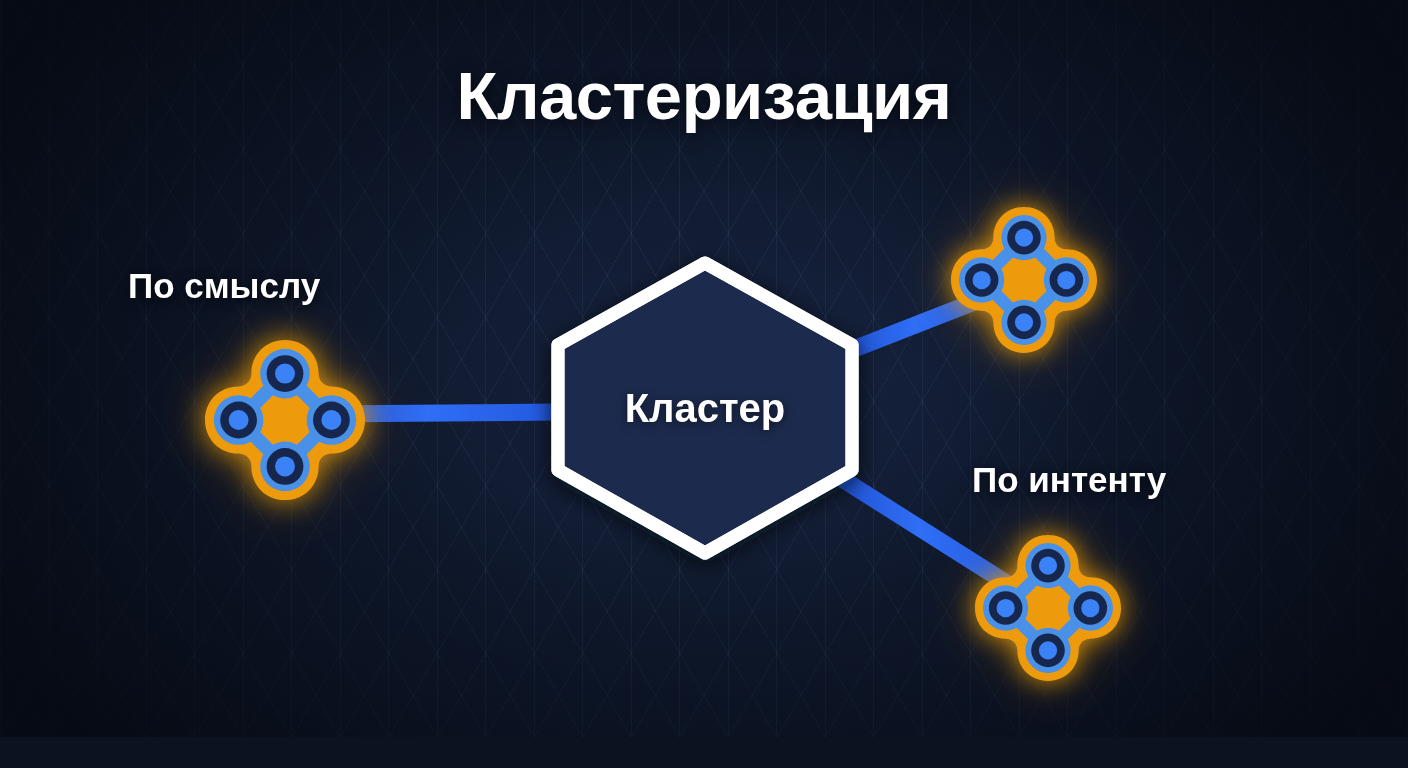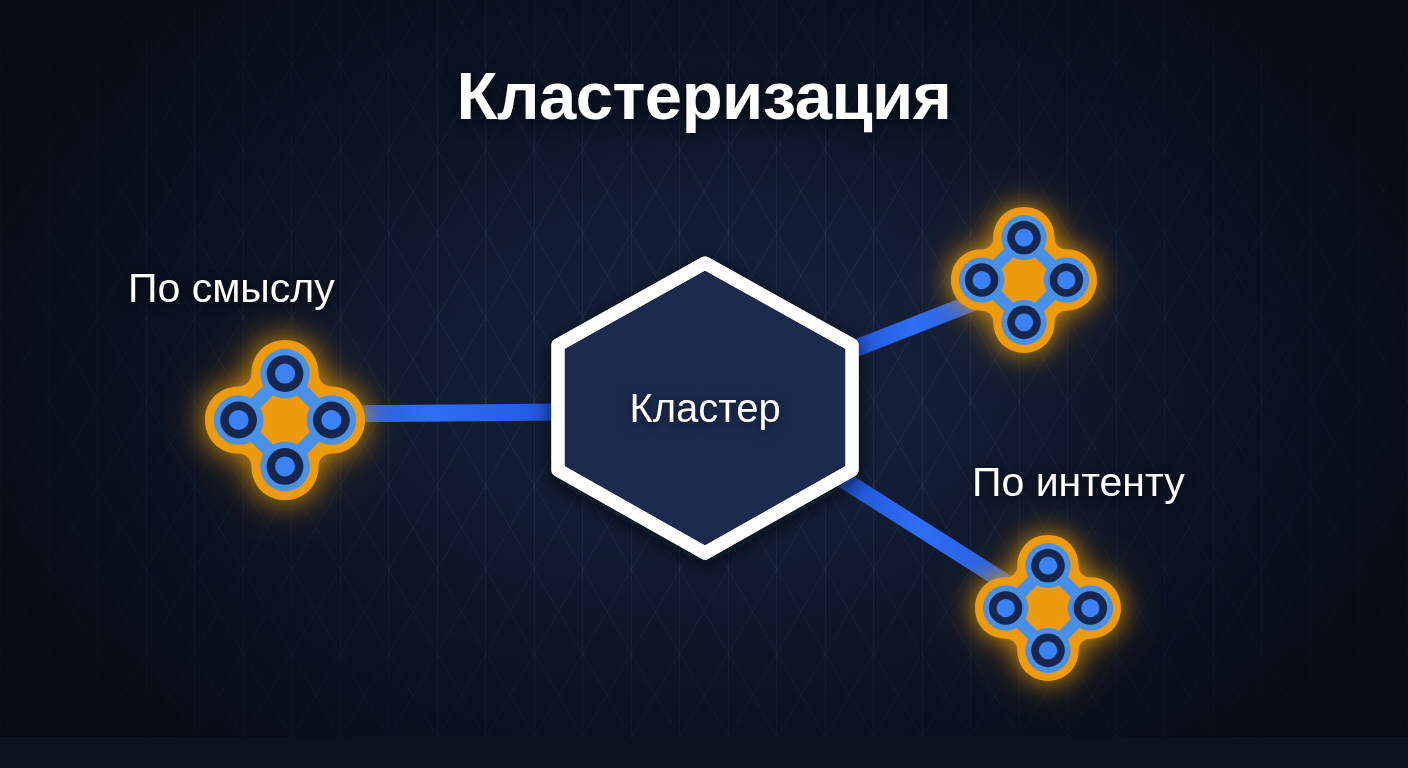--- a/index.html
+++ b/index.html
@@ -62,35 +62,35 @@
     position: absolute;
     left: 0; top: 0;
     width: 1408px;
     height: 768px;
   }
 
   
   .node-label {
     position: absolute;
     color: #ffffff;
-    font-size: 41px;
-    font-weight: 400;
+    font-size: 35px;
+    font-weight: 700;
     line-height: 1;
     white-space: nowrap;
     text-shadow: 0 2px 12px rgba(0,0,0,0.75);
   }
   #label-meaning { left: 128px; top: 268px; }
   #label-top     { left: 1122px; top: 252px; }
   #label-intent  { left: 972px; top: 462px; }
 
   .hex-label {
     position: absolute;
     color: #ffffff;
     font-size: 40px;
-    font-weight: 400;
+    font-weight: 700;
     line-height: 1;
     white-space: nowrap;
     text-shadow: 0 2px 10px rgba(0,0,0,0.5);
   }
   #label-cluster {
     left: 705px;
     top: 408px;
     transform: translate(-50%, -50%);
   }
 </style>

